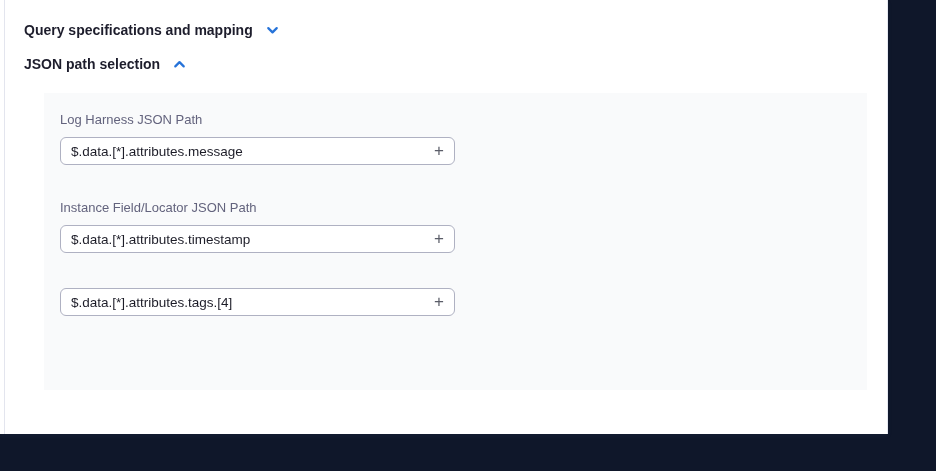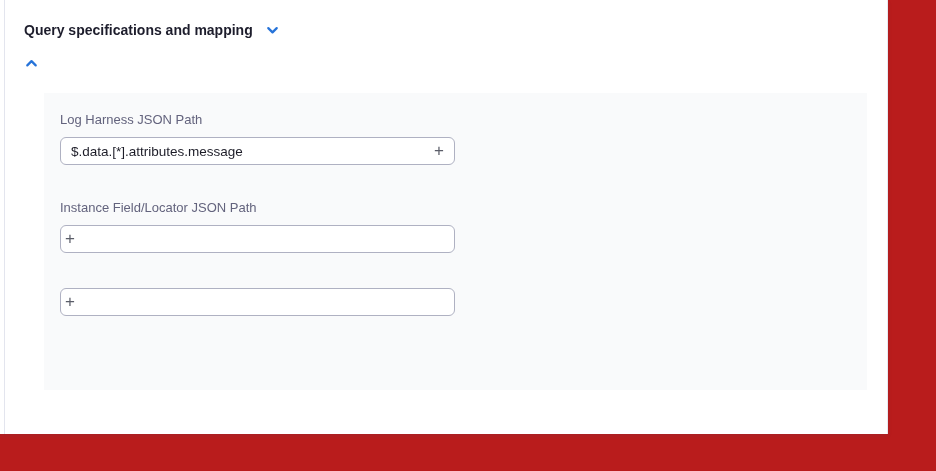--- a/index.html
+++ b/index.html
@@ -1,20 +1,20 @@
 <!DOCTYPE html>
 <html><head>
 <meta charset="utf-8">
 <style>
   html, body { margin: 0; padding: 0; }
   .page {
     position: relative;
     width: 936px;
     height: 471px;
-    background: #b91c1c;
+    background: #0f172a;
     overflow: hidden;
     font-family: "Liberation Sans", sans-serif;
   }
   .card {
     position: absolute;
     left: 0; top: 0;
     width: 888px;
     height: 434px;
     background: #ffffff;
     border-right: 1px solid #e6e9f1;
@@ -103,45 +103,48 @@
     <div class="section-header first">
       <span>Query specifications and mapping</span>
       <span class="chev">
         <svg width="15" height="15" viewBox="0 0 16 16">
           <polyline points="3.5,5.5 8,10 12.5,5.5" fill="none" stroke="currentColor" stroke-width="2.4" stroke-linecap="round" stroke-linejoin="round"></polyline>
         </svg>
       </span>
     </div>
 
     <div class="section-header second">
+      <span>JSON path selection</span>
       <span class="chev">
         <svg width="15" height="15" viewBox="0 0 16 16">
           <polyline points="3.5,10 8,5.5 12.5,10" fill="none" stroke="currentColor" stroke-width="2.4" stroke-linecap="round" stroke-linejoin="round"></polyline>
         </svg>
       </span>
     </div>
 
     <div class="panel">
 
       <div class="field">
         <div class="field-label">Log Harness JSON Path</div>
         <div class="input-wrap">
           <input class="path-input" type="text" value="$.data.[*].attributes.message" style="">
           <button class="plus-btn">+</button>
         </div>
       </div>
 
       <div class="field">
         <div class="field-label">Instance Field/Locator JSON Path</div>
         <div class="input-wrap">
+          <input class="path-input" type="text" value="$.data.[*].attributes.timestamp" style="">
           <button class="plus-btn">+</button>
         </div>
       </div>
 
       <div class="field">
         <div class="input-wrap">
+          <input class="path-input" type="text" value="$.data.[*].attributes.tags.[4]" style="">
           <button class="plus-btn">+</button>
         </div>
       </div>
 
     </div>
   </div>
 </div>
 
 </body></html>

